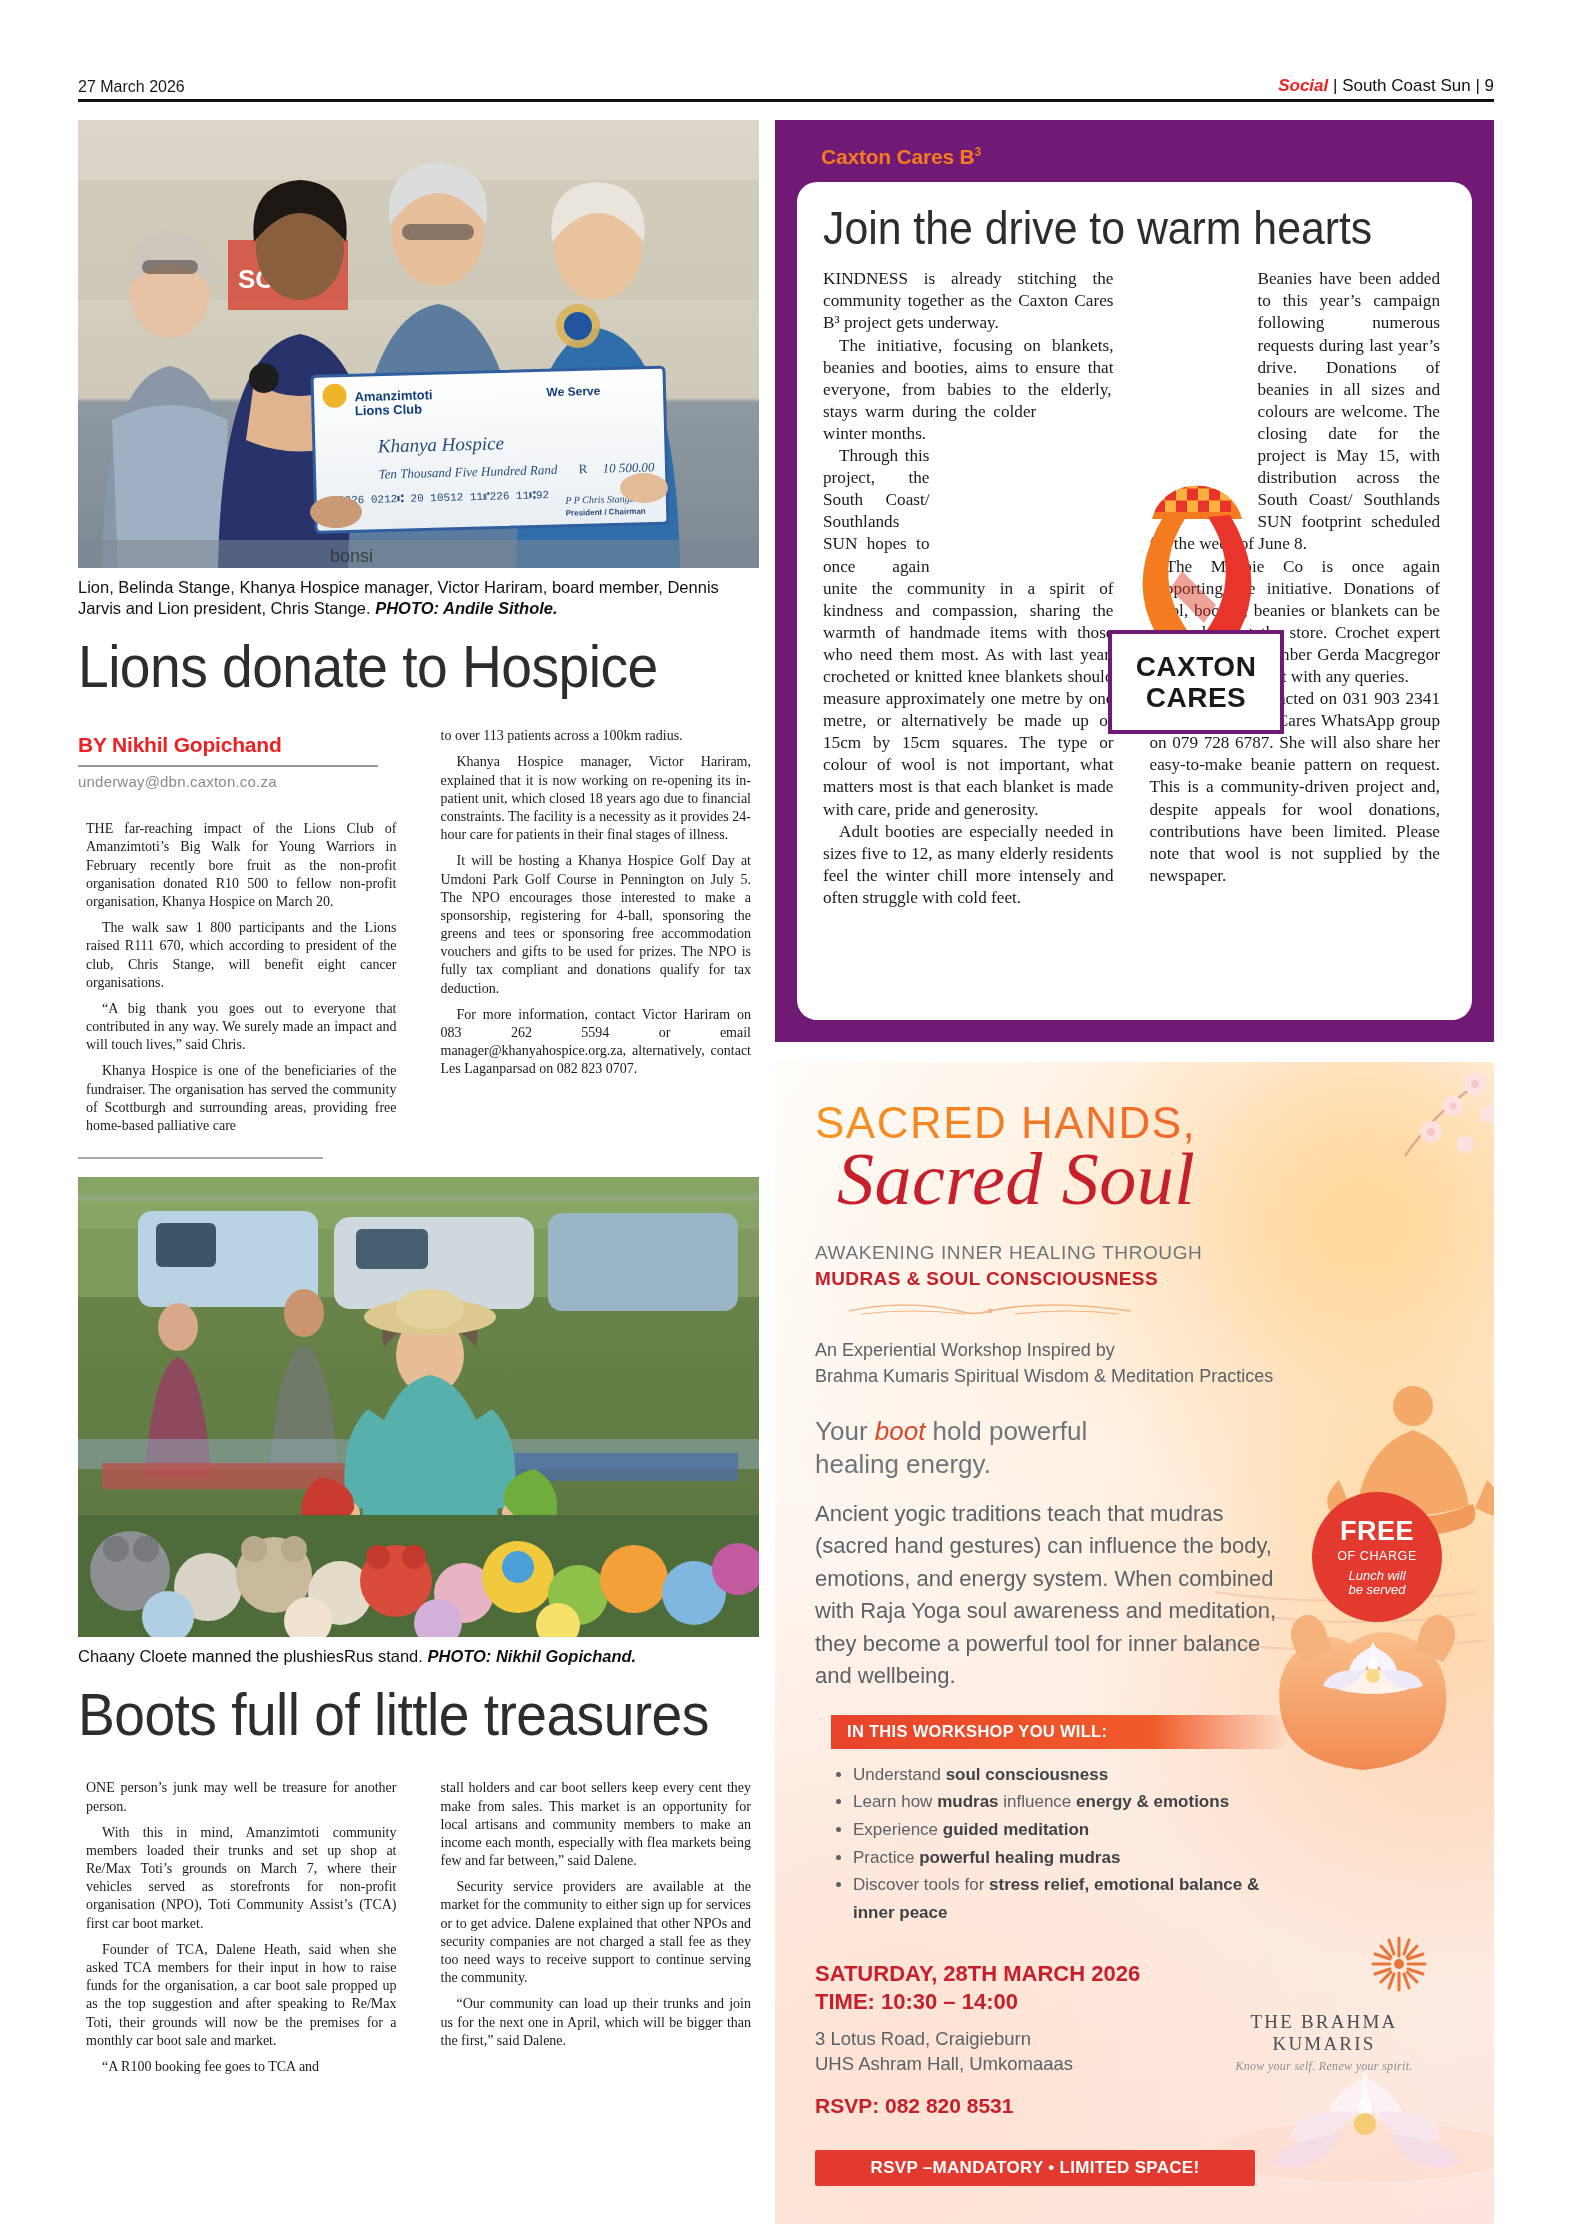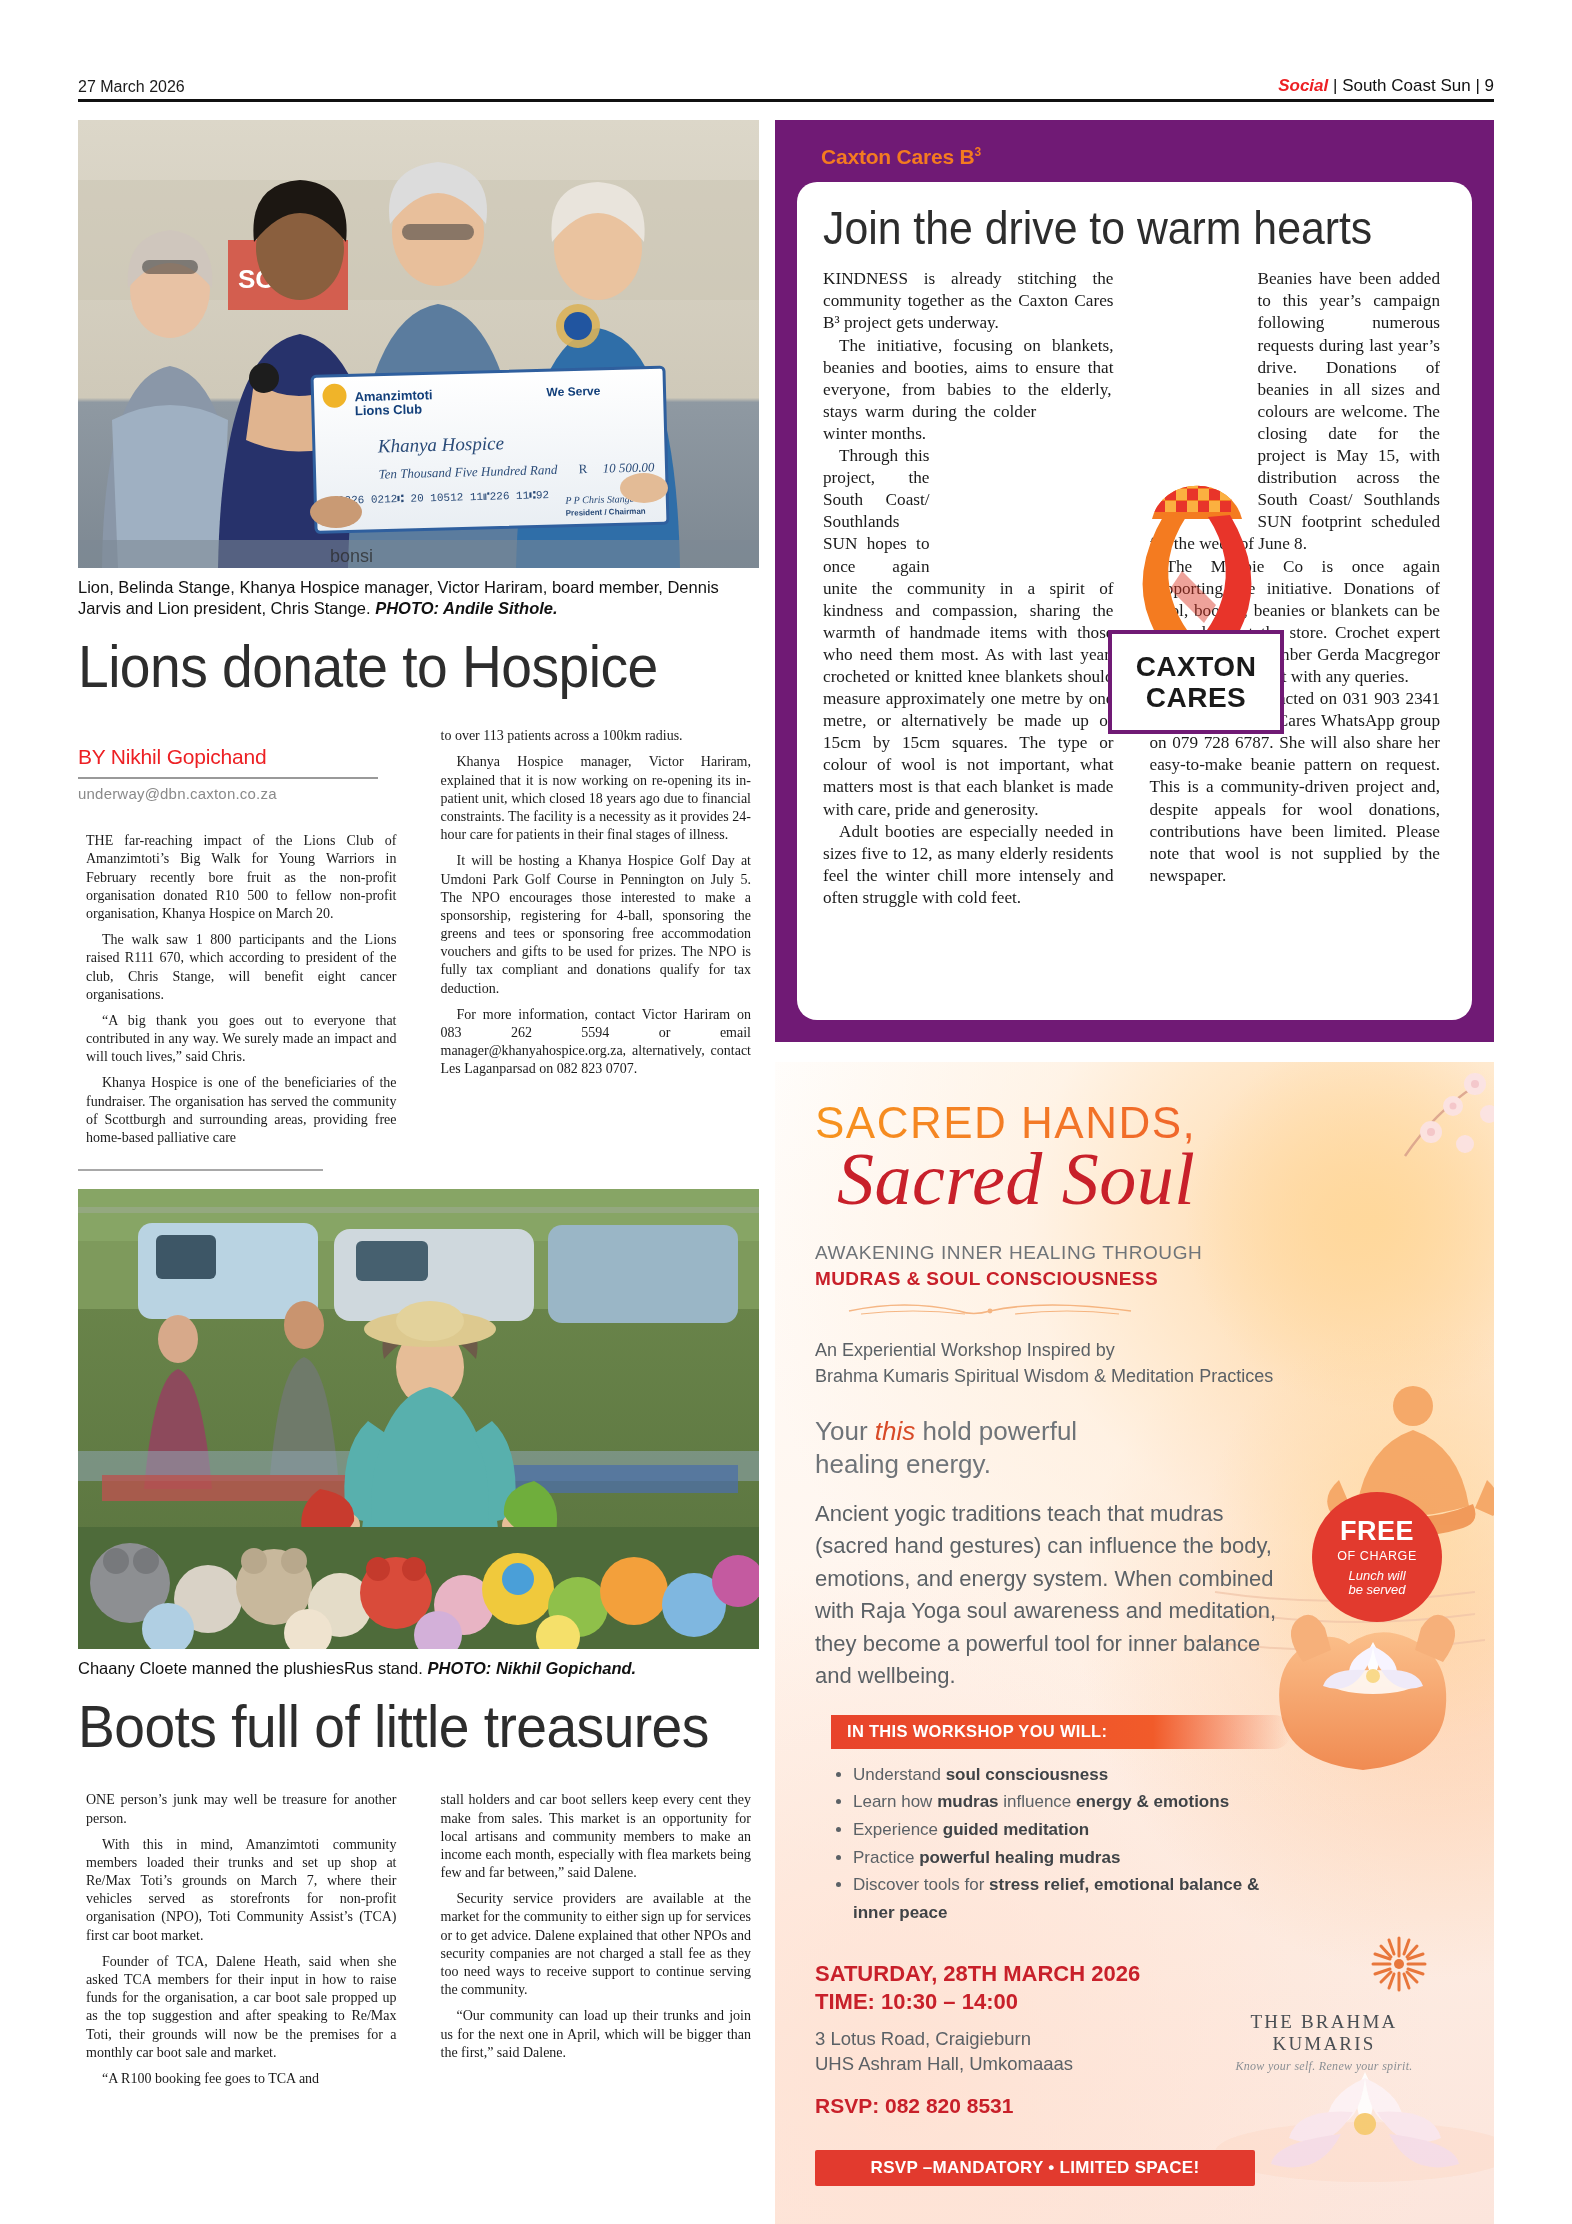--- a/index.html
+++ b/index.html
@@ -45,22 +45,22 @@
     font-family:"Liberation Sans Narrow","Liberation Sans", sans-serif;
     font-weight:normal; font-stretch:condensed;
     font-size:60px; line-height:1.0; color:#2d2d2d;
     margin:18px 0 0 0; letter-spacing:-0.6px;
     transform:scaleX(.92); transform-origin:left center;
     white-space:nowrap;
   }
 
   .byline{
     font-family:"Liberation Sans", sans-serif;
-    color:#ED2024; font-weight:normal; font-size:21px;
-    margin-top:26px; letter-spacing:-.2px;
+    color:#ED2024; font-weight:bold; font-size:21px;
+    margin-top:14px; letter-spacing:-.2px;
   }
   .byline-rule{ width:300px; height:2px; background:#999; margin:8px 0 6px 0; }
   .byline-mail{
     font-family:"Liberation Sans", sans-serif;
     font-size:15px; color:#8a8a8a; letter-spacing:.2px;
   }
 
   .cols2{ display:flex; gap:28px; margin-top:22px; }
   .cols2 .col{ width:calc(50% - 14px); }
   .body-text p{
@@ -619,21 +619,21 @@
         <path d="M170 10 q52 -6 104 0" stroke="#F2A161" stroke-width="1.2" fill="none"></path>
         <circle cx="145" cy="7" r="2.4" fill="#F2A161"></circle>
       </svg>
 
       <div class="ad-p">
         <span>An Experiential Workshop Inspired by</span><br>
         <span>Brahma Kumaris Spiritual Wisdom &amp; Meditation Practices</span>
       </div>
 
       <div class="ad-hands">
-        <span>Your </span><em>this</em><span> hold powerful</span><br>
+        <span>Your </span><em>boot</em><span> hold powerful</span><br>
         <span>healing energy.</span>
       </div>
 
       <div class="ad-body">Ancient yogic traditions teach that mudras (sacred hand gestures) can influence the body, emotions, and energy system. When combined with Raja Yoga soul awareness and meditation, they become a powerful tool for inner balance and wellbeing.</div>
 
       <div class="ad-strip">IN THIS WORKSHOP YOU WILL:</div>
 
       <ul class="ad-list">
         <li><span>Understand </span><b>soul consciousness</b></li>
         <li><span>Learn how </span><b>mudras</b><span> influence </span><b>energy &amp; emotions</b></li>

